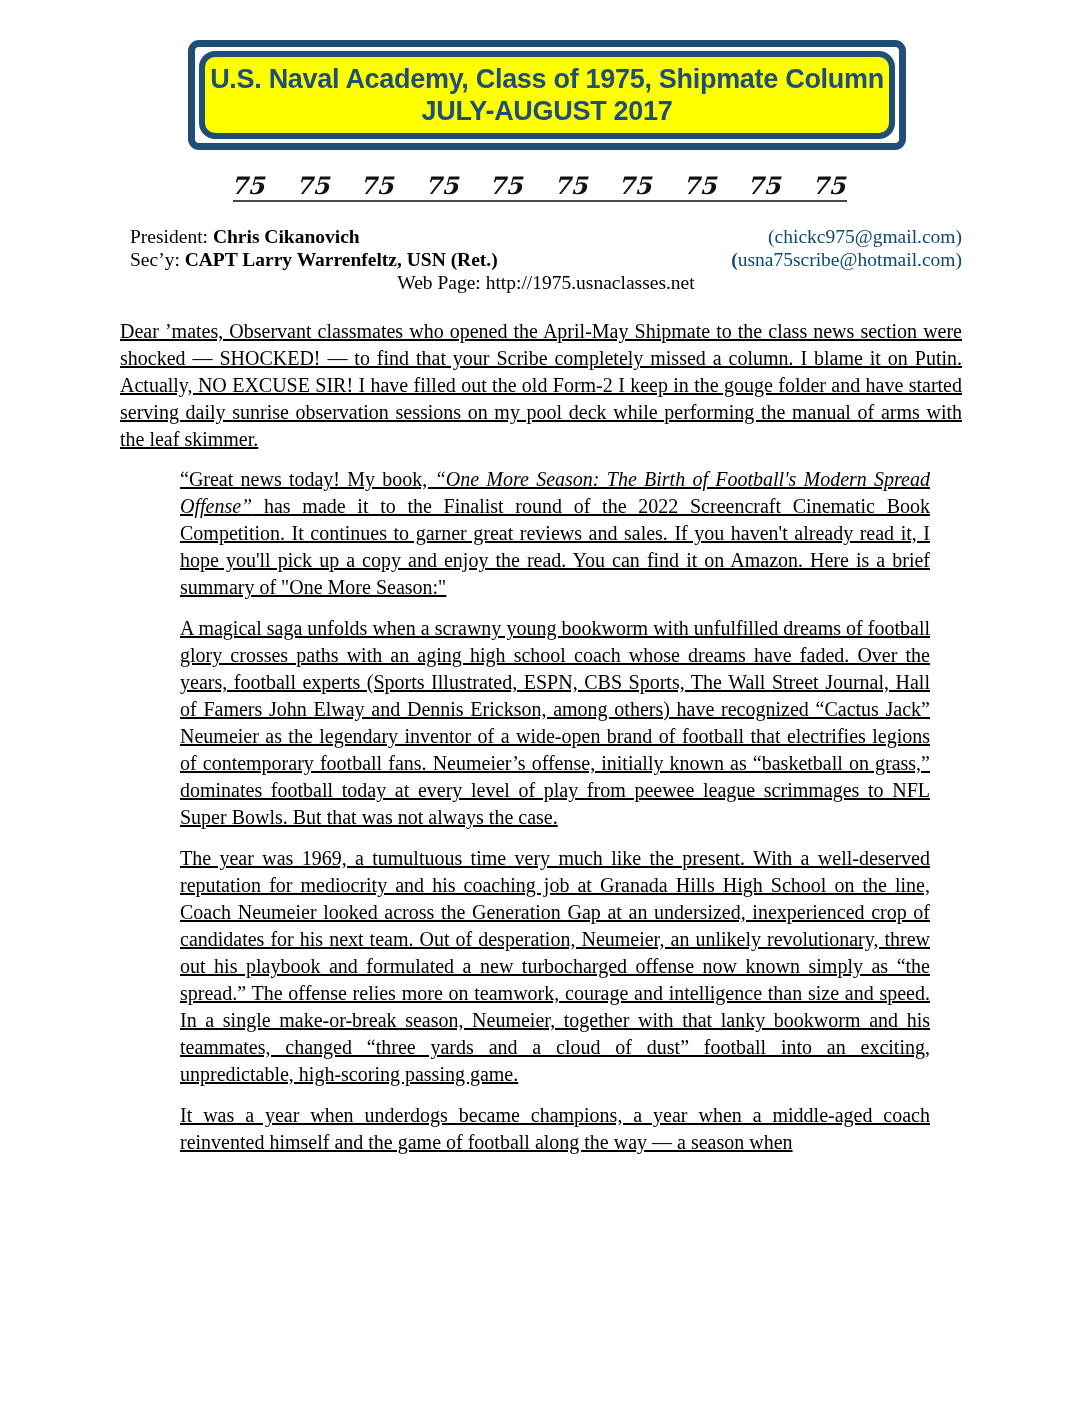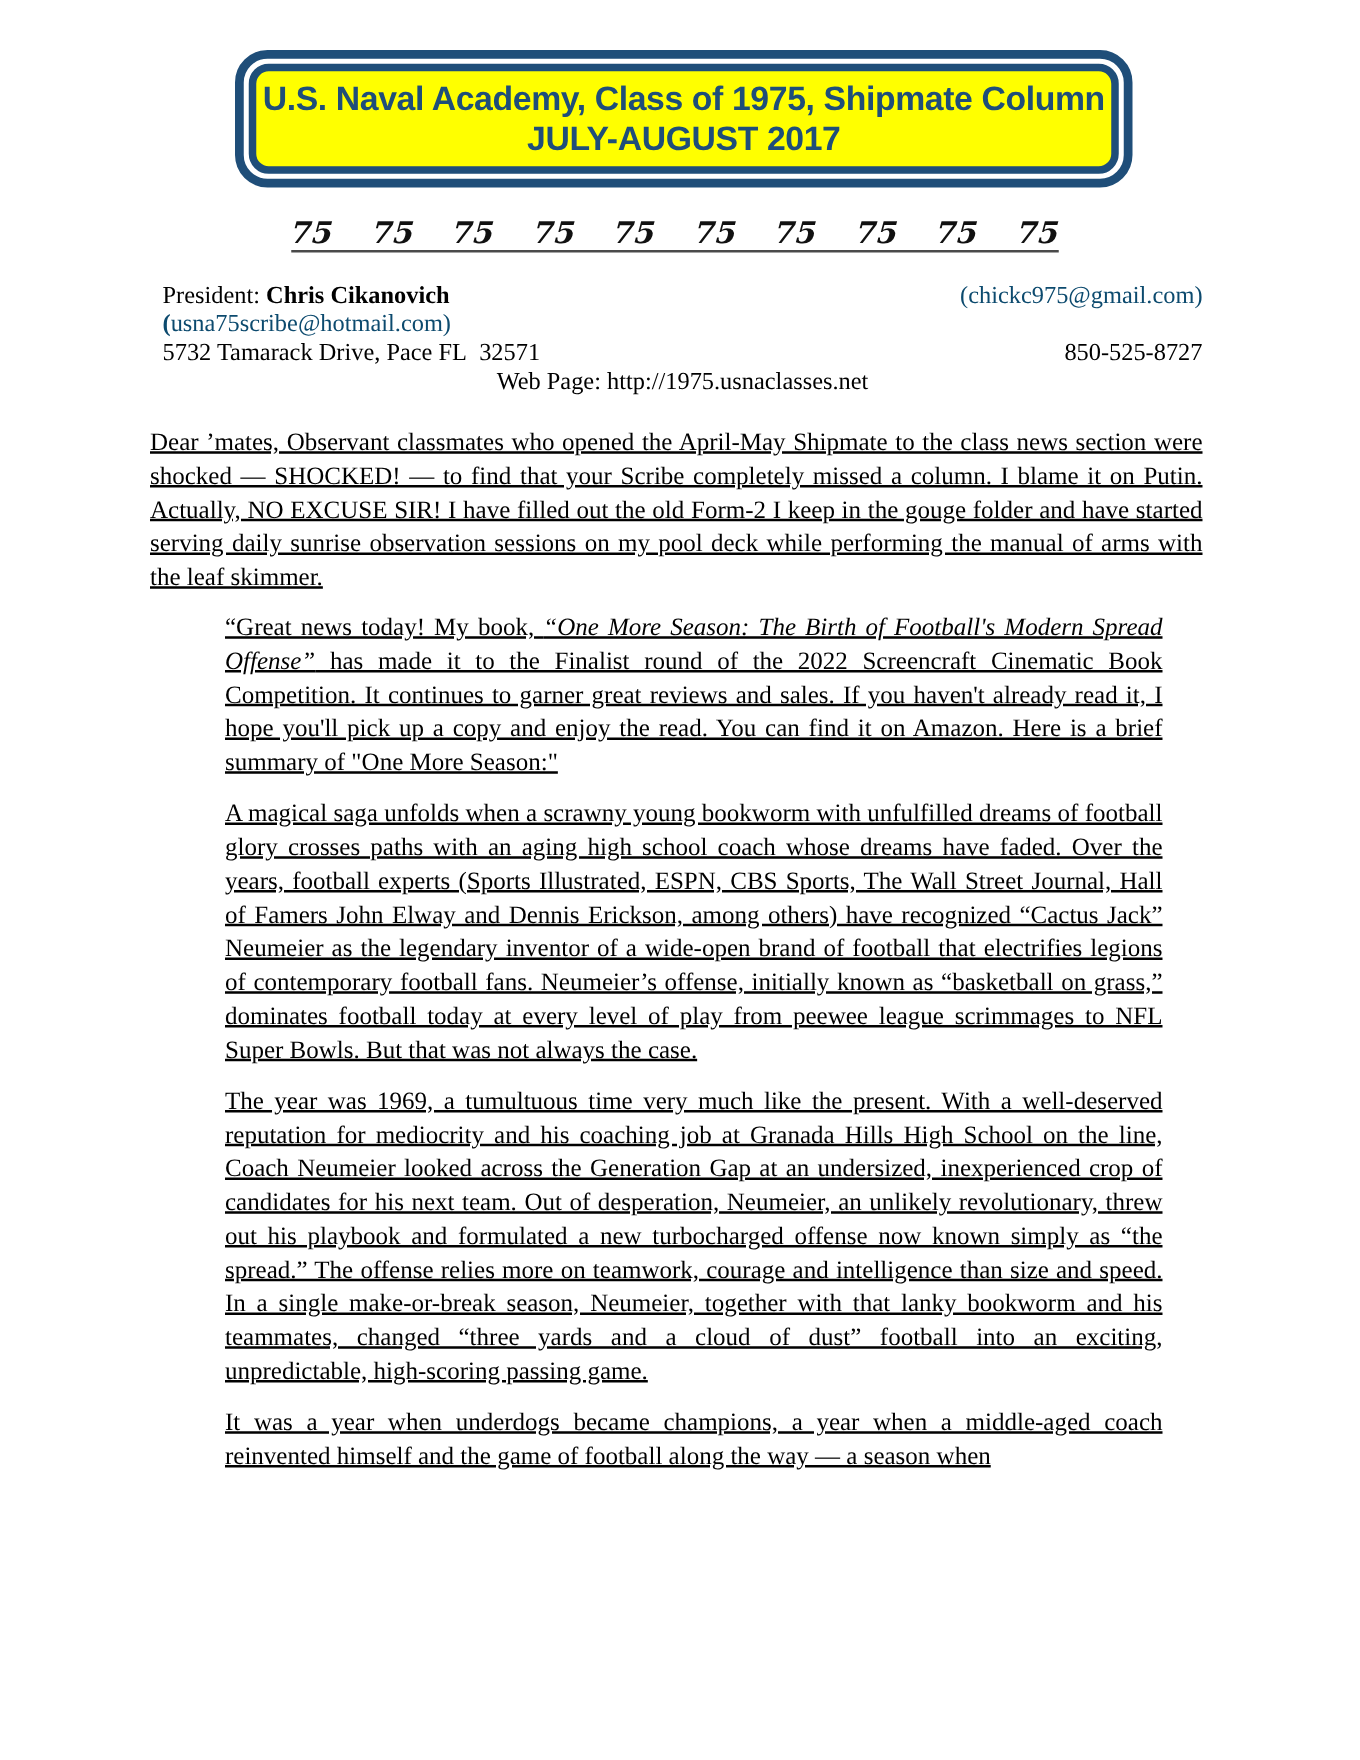--- a/index.html
+++ b/index.html
@@ -3,21 +3,21 @@
 <meta charset="utf-8">
 <style>
   html,body { margin:0; padding:0; background:#ffffff; }
   .page {
     position:relative; width:1088px; height:1408px; background:#ffffff;
     font-family:"Liberation Serif", serif; color:#000; overflow:hidden;
   }
   
   .header-outer {
     box-sizing:border-box; margin:40px 0 0 188px; width:718px; height:110px;
-    border:7px solid #1F4E79; border-radius:26px; padding:4px; background:#ffffff;
+    border:7px solid #1F4E79; border-radius:11px; padding:4px; background:#ffffff;
   }
   .header-inner {
     box-sizing:border-box; width:100%; height:100%; background:#FFFF00;
     border:6px solid #1F4E79; border-radius:16px;
     display:flex; flex-direction:column; align-items:center; justify-content:center;
   }
   .title-line {
     font-family:"Liberation Sans", sans-serif; font-weight:bold; color:#1F4E79;
     font-size:27px; line-height:32px; white-space:nowrap; letter-spacing:-0.3px;
   }
@@ -65,25 +65,22 @@
     <span>75</span>
     <span>75</span>
   </div>
 
   <div class="contact">
     <div class="contact-row">
       <span><span>President: </span><span class="bold">Chris Cikanovich</span></span>
       <span class="link">(chickc975@gmail.com)</span>
     </div>
     <div class="contact-row">
+      <span><span>Sec’y: </span><span class="bold">CAPT Larry Warrenfeltz, USN (Ret.)</span></span>
       <span><span class="link bold">(</span><span class="link">usna75scribe@hotmail.com)</span></span>
-    </div>
-    <div class="contact-row">
-      <span>5732 Tamarack Drive, Pace FL&nbsp; 32571</span>
-      <span>850-525-8727</span>
     </div>
     <div class="contact-center">Web Page: http://1975.usnaclasses.net</div>
   </div>
 
   <div class="bodytext">
     <p>Dear ’mates, Observant classmates who opened the April-May Shipmate to the class news section were shocked — SHOCKED! — to find that your Scribe completely missed a column. I blame it on Putin. Actually, NO EXCUSE SIR! I have filled out the old Form-2 I keep in the gouge folder and have started serving daily sunrise observation sessions on my pool deck while performing the manual of arms with the leaf skimmer.</p>
     <div class="quote">
       <p><span>“Great news today! My book, </span><span class="italic">“One More Season: The Birth of Football's Modern Spread Offense”</span><span> has made it to the Finalist round of the 2022 Screencraft Cinematic Book Competition. It continues to garner great reviews and sales. If you haven't already read it, I hope you'll pick up a copy and enjoy the read. You can find it on Amazon. Here is a brief summary of "One More Season:"</span></p>
       <p>A magical saga unfolds when a scrawny young bookworm with unfulfilled dreams of football glory crosses paths with an aging high school coach whose dreams have faded. Over the years, football experts (Sports Illustrated, ESPN, CBS Sports, The Wall Street Journal, Hall of Famers John Elway and Dennis Erickson, among others) have recognized “Cactus Jack” Neumeier as the legendary inventor of a wide-open brand of football that electrifies legions of contemporary football fans. Neumeier’s offense, initially known as “basketball on grass,” dominates football today at every level of play from peewee league scrimmages to NFL Super Bowls. But that was not always the case.</p>
       <p>The year was 1969, a tumultuous time very much like the present. With a well-deserved reputation for mediocrity and his coaching job at Granada Hills High School on the line, Coach Neumeier looked across the Generation Gap at an undersized, inexperienced crop of candidates for his next team. Out of desperation, Neumeier, an unlikely revolutionary, threw out his playbook and formulated a new turbocharged offense now known simply as “the spread.” The offense relies more on teamwork, courage and intelligence than size and speed. In a single make-or-break season, Neumeier, together with that lanky bookworm and his teammates, changed “three yards and a cloud of dust” football into an exciting, unpredictable, high-scoring passing game.</p>

